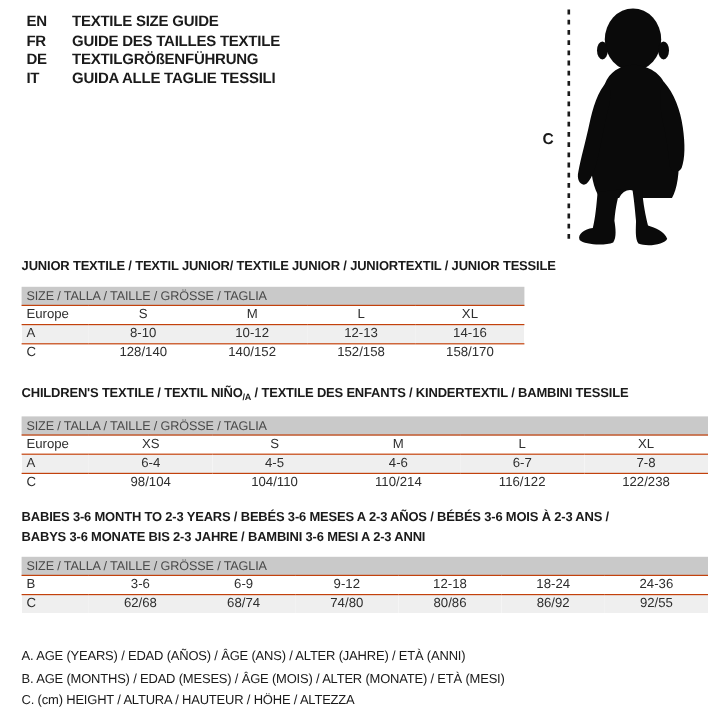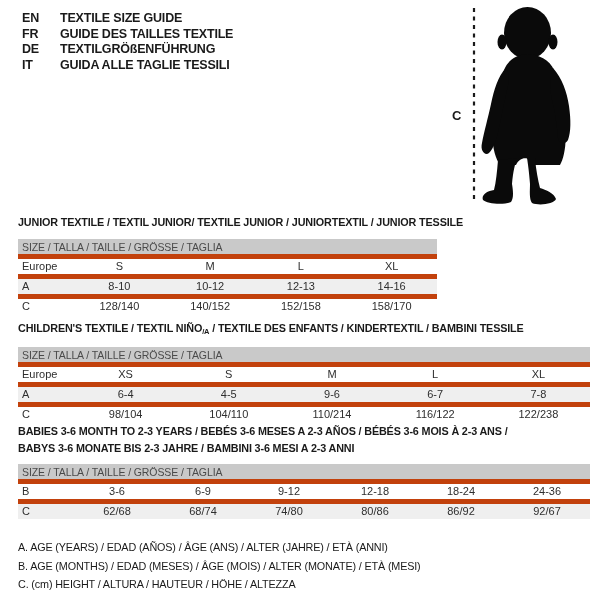--- a/index.html
+++ b/index.html
@@ -22,21 +22,21 @@
   .t2{width:572px;top:347px;}
   .t3{width:572px;top:464px;}
   th.size-bar{
     background:#c9c9c9;color:#4a4a4a;font-size:10.5px;font-weight:400;
     text-align:left;padding:1px 0 1px 4px;height:13px;letter-spacing:-0.1px;margin-left:30px;
   }
   td{font-size:11px;color:#2e2e2e;height:15px;line-height:15px;text-align:center;padding:0;
      white-space:nowrap;overflow:hidden;}
   td.lbl{text-align:left;padding-left:4px;}
   col.c-label{width:56px;}
-  tbody tr{border-top:5px solid #c2410c;}
+  tbody tr{border-top:1px solid #c2410c;}
   tbody tr:nth-child(even){background:#efefef;}
   
   .footnotes{position:absolute;left:18px;top:538px;font-size:10.8px;font-weight:400;
     line-height:18.5px;letter-spacing:-0.15px;}
 </style>
 </head>
 <body>
 
 <div class="canvas">
 
@@ -142,21 +142,21 @@
         <td>XS</td>
         <td>S</td>
         <td>M</td>
         <td>L</td>
         <td>XL</td>
       </tr>
       <tr>
         <td class="lbl">A</td>
         <td>6-4</td>
         <td>4-5</td>
-        <td>9-6</td>
+        <td>4-6</td>
         <td>6-7</td>
         <td>7-8</td>
       </tr>
       <tr>
         <td class="lbl">C</td>
         <td>98/104</td>
         <td>104/110</td>
         <td>110/214</td>
         <td>116/122</td>
         <td>122/238</td>
@@ -193,21 +193,21 @@
         <td>18-24</td>
         <td>24-36</td>
       </tr>
       <tr>
         <td class="lbl">C</td>
         <td>62/68</td>
         <td>68/74</td>
         <td>74/80</td>
         <td>80/86</td>
         <td>86/92</td>
-        <td>92/67</td>
+        <td>92/55</td>
       </tr>
     </tbody>
   </table>
 
   <div class="footnotes">
     <div>A. AGE (YEARS) / EDAD (AÑOS) / ÂGE (ANS) / ALTER (JAHRE) / ETÀ (ANNI)</div>
     <div>B. AGE (MONTHS) / EDAD (MESES) / ÂGE (MOIS) / ALTER (MONATE) / ETÀ (MESI)</div>
     <div>C. (cm) HEIGHT / ALTURA / HAUTEUR / HÖHE / ALTEZZA</div>
   </div>
 

